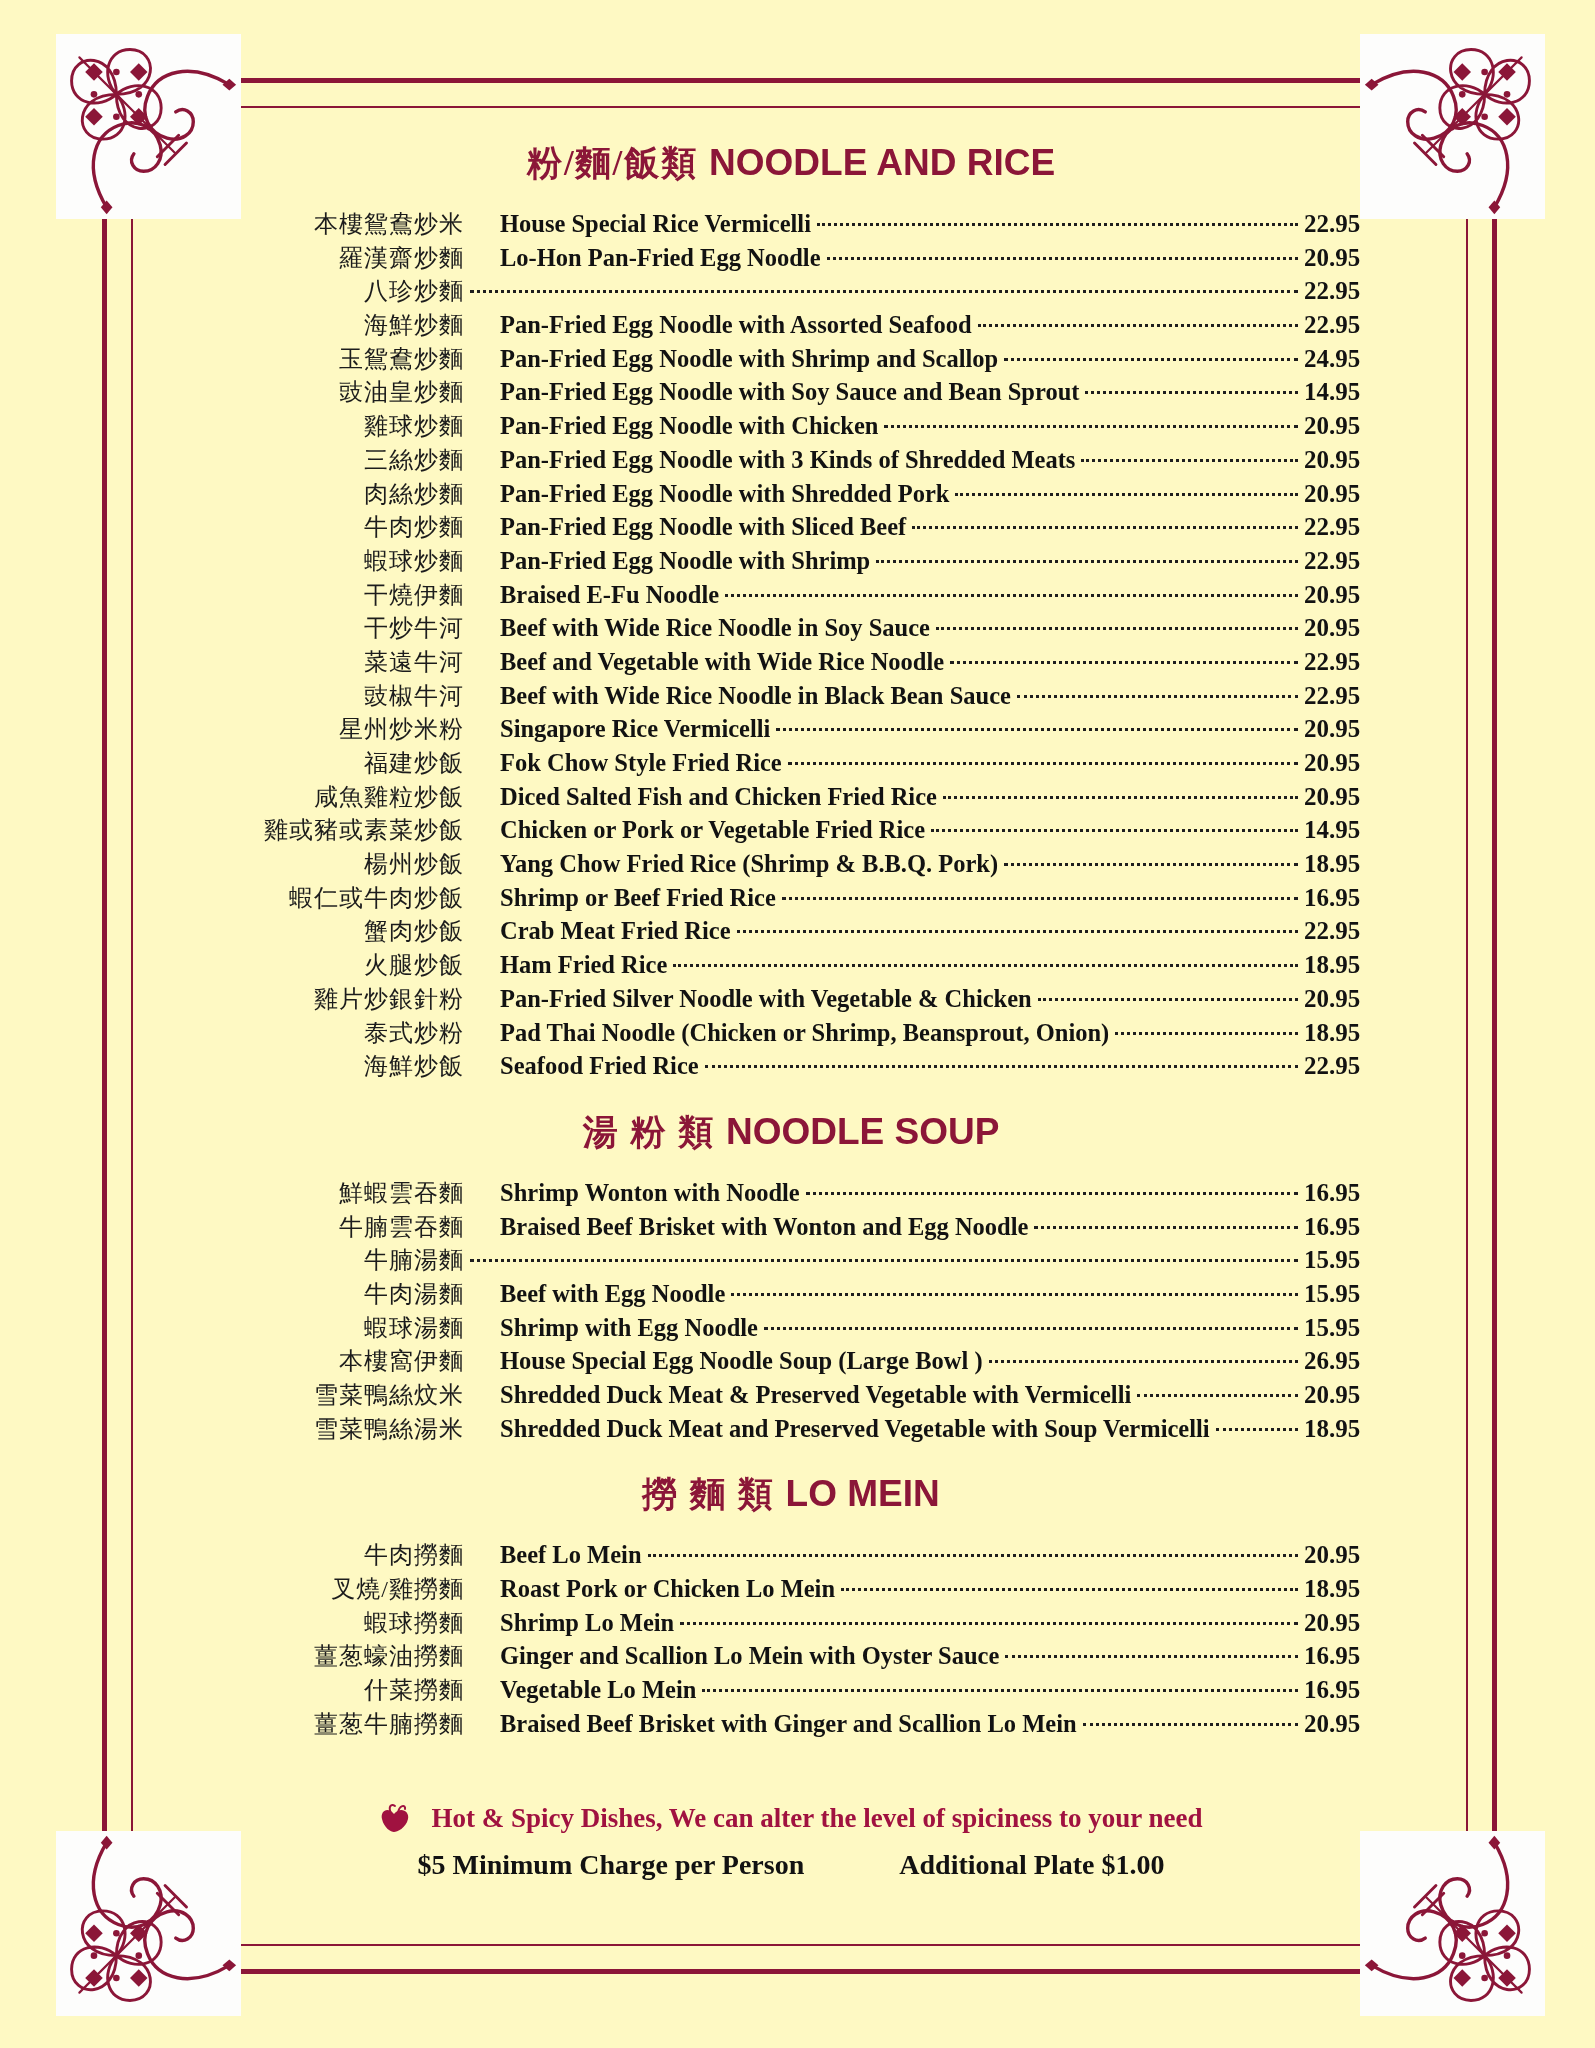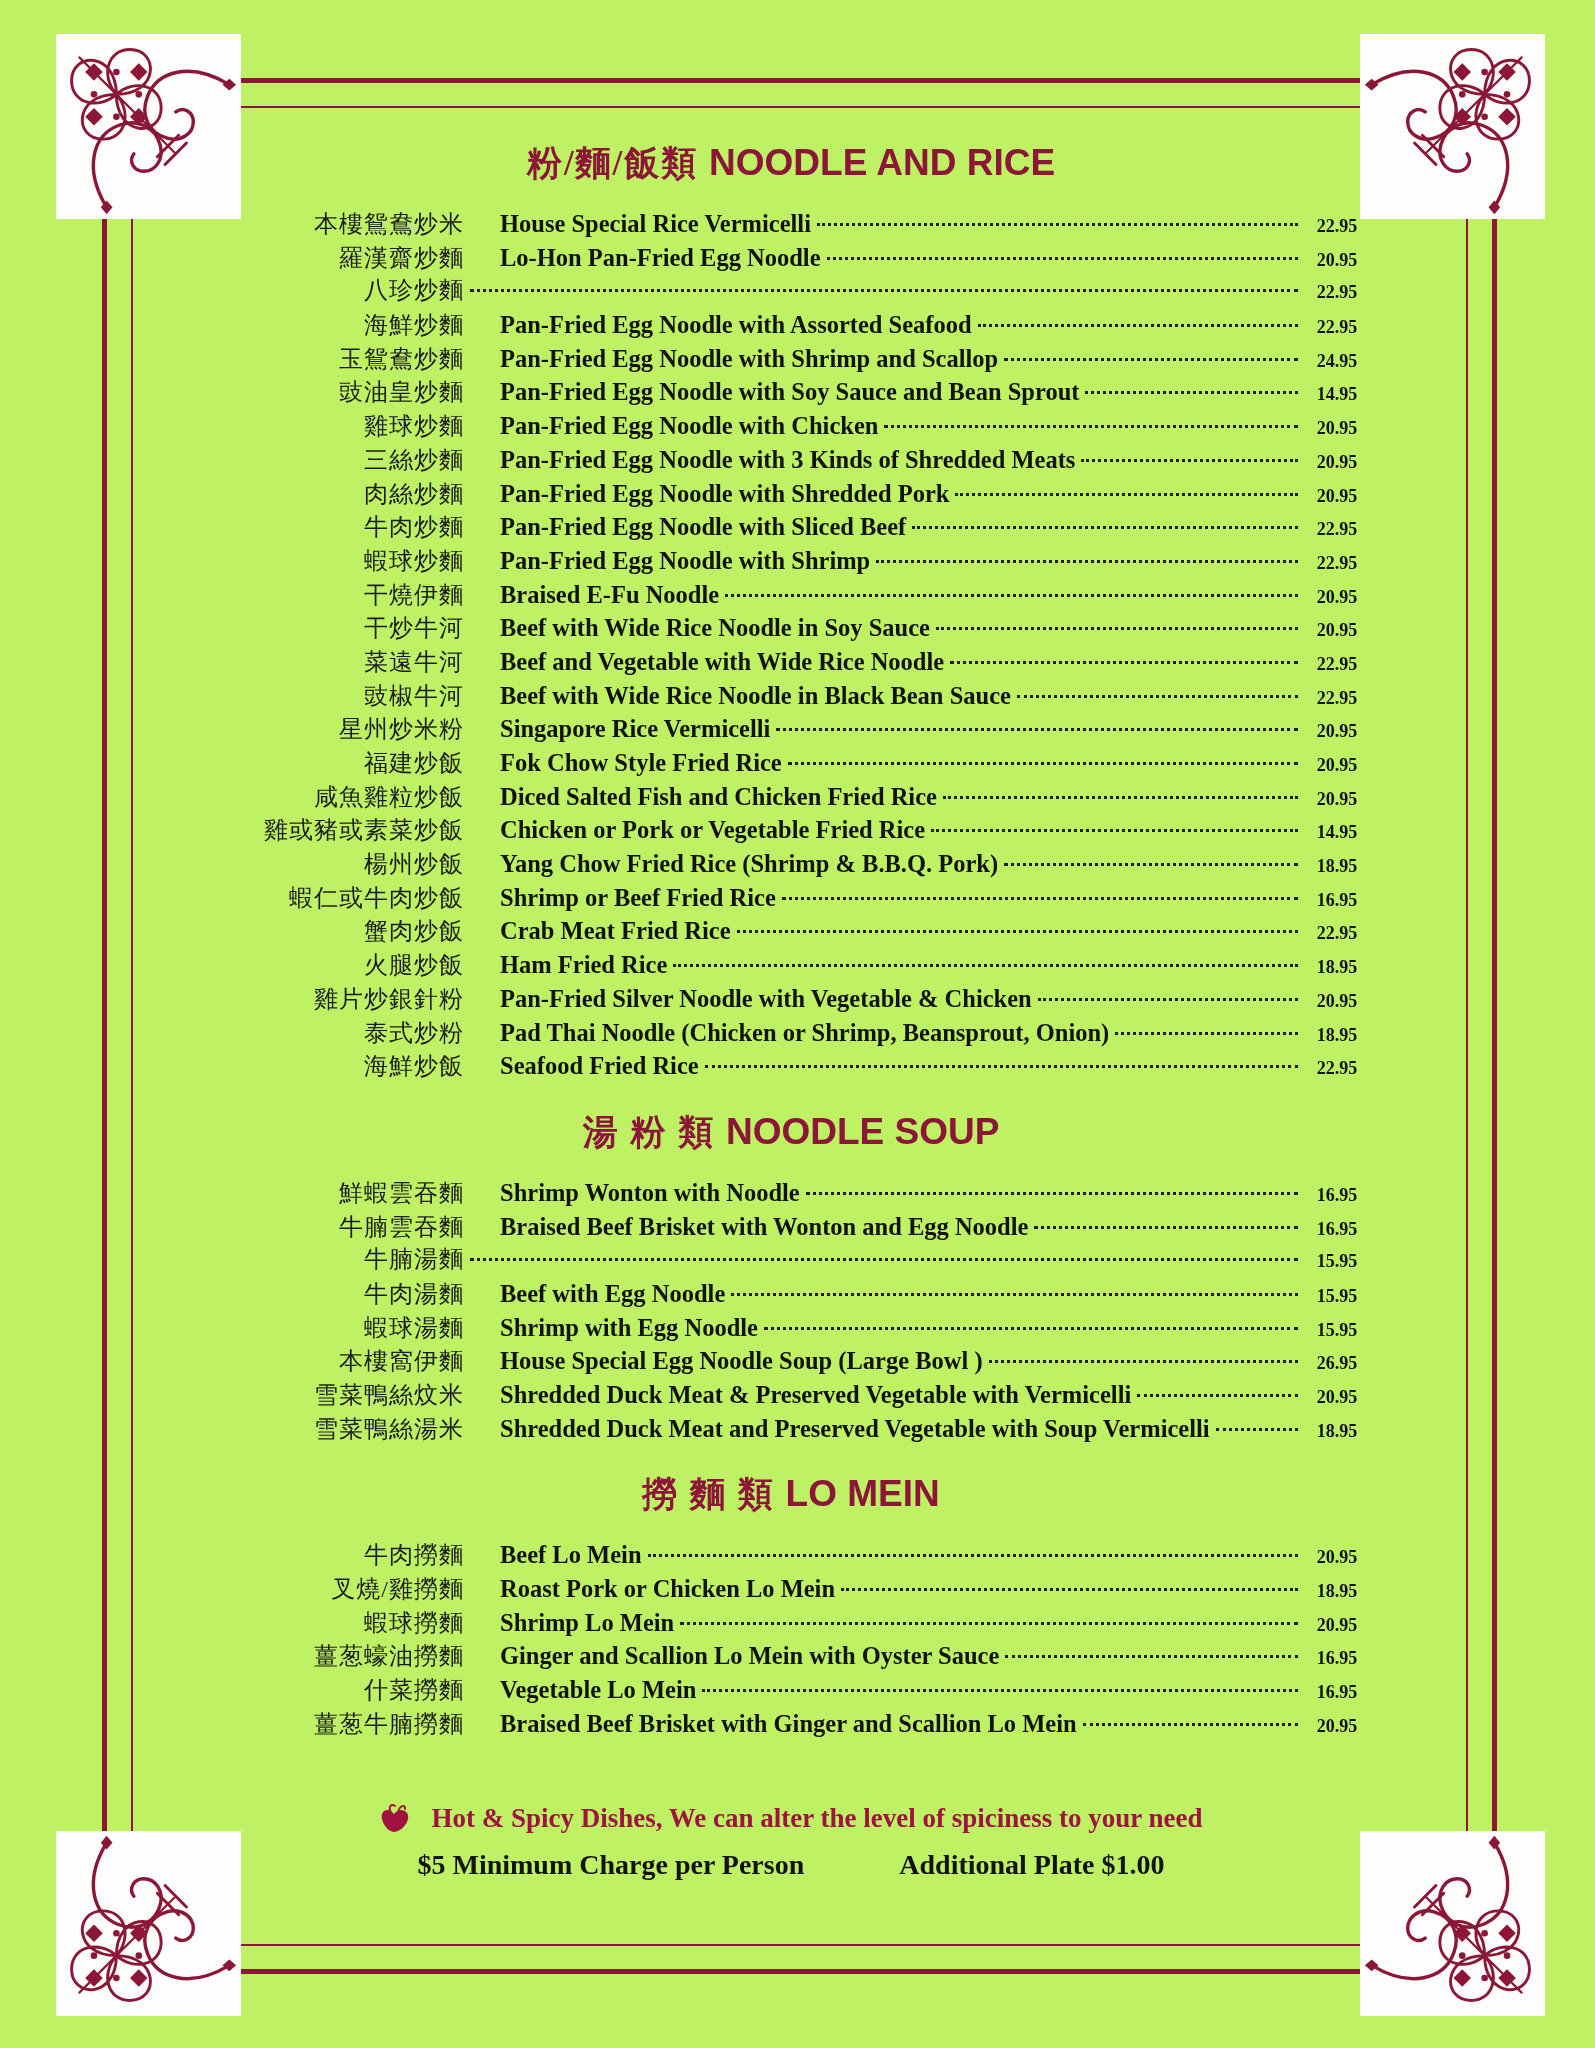--- a/index.html
+++ b/index.html
@@ -1,20 +1,20 @@
 <!DOCTYPE html>
 <html style="--accent: #8b1638; --spicy: #a01240;"><head>
 <meta charset="utf-8">
 <style>
   html, body { margin: 0; padding: 0; background: #ffffff; }
   .page {
     position: relative;
     width: 1595px;
     height: 2048px;
-    background: #bef264;
+    background: #fef9c3;
     overflow: hidden;
     font-family: "Liberation Serif", serif;
     color: #121212;
   }
 
   
   .frame-outer {
     position: absolute;
     left: 102px; top: 78px; right: 98px; bottom: 74px;
     border: 5px solid var(--accent);
@@ -83,25 +83,25 @@
     white-space: nowrap;
   }
   .leader {
     flex: 1;
     border-bottom: 3px dotted #1e1e1e;
     margin: 0 6px 0 6px;
     transform: translateY(-6px);
     min-width: 12px;
   }
   .price {
-    font-size: 18px;
+    font-size: 25px;
     font-weight: bold;
     flex: 0 0 auto;
     min-width: 66px;
-    text-align: center;
+    text-align: left;
   }
 
   
   .footer { margin-top: 62px; }
   .spicy-line {
     display: flex;
     justify-content: center;
     align-items: center;
     gap: 22px;
     color: var(--spicy);

